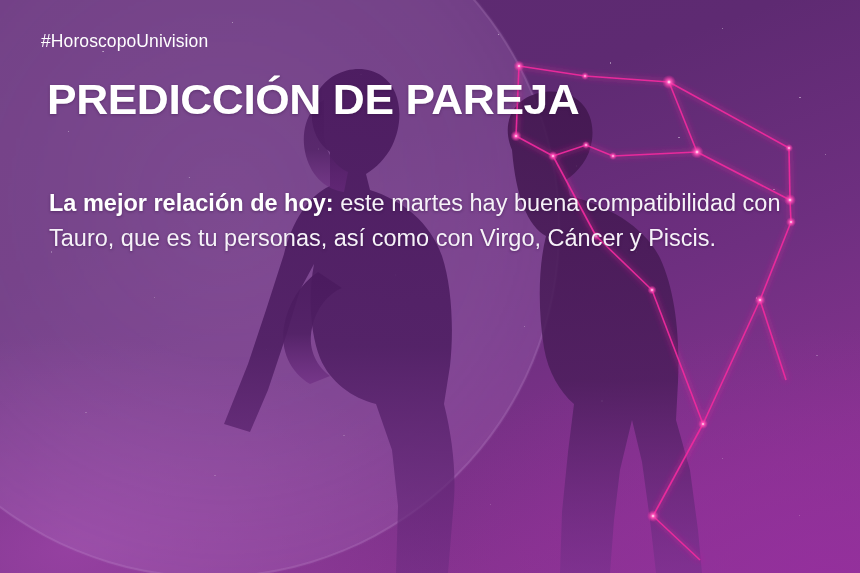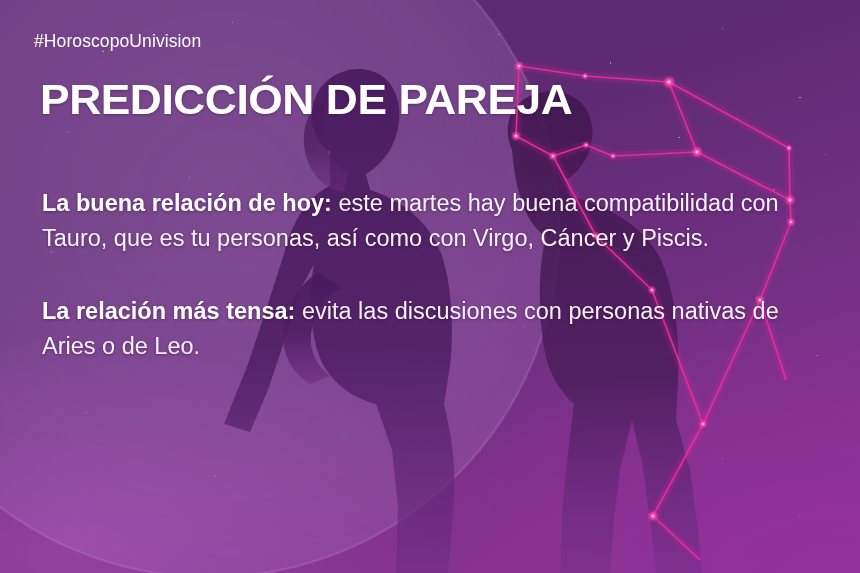--- a/index.html
+++ b/index.html
@@ -79,21 +79,21 @@
 
   
   .silhouettes { position:absolute; inset:0; }
   .silhouettes svg { width:860px; height:573px; display:block; }
 
   
   .constellation { position:absolute; inset:0; }
   .constellation svg { width:860px; height:573px; display:block; overflow:visible; }
 
   
-  .content { position:absolute; inset:0; }
+  .content { position:absolute; inset:0;margin-left:7px; }
 
   .hashtag {
     position:absolute; left:34px; top:31px;
     font-size:17.5px; font-weight:400; letter-spacing:.1px;
     color:#ffffff;
   }
 
   .headline {
     position:absolute; left:40px; top:78px;
     font-size:43px; line-height:1.0;
@@ -261,22 +261,19 @@
 
   <div class="content">
 
     <div class="hashtag">#HoroscopoUnivision</div>
 
     <div class="headline">PREDICCIÓN DE PAREJA</div>
 
     <div class="body">
 
       <p class="para">
-        <b>La buena relación de hoy:</b><span> este martes hay buena compatibilidad con Tauro, que es tu personas, así como con Virgo, Cáncer y Piscis.</span>
+        <b>La mejor relación de hoy:</b><span> este martes hay buena compatibilidad con Tauro, que es tu personas, así como con Virgo, Cáncer y Piscis.</span>
       </p>
 
-      <p class="para">
-        <b>La relación más tensa:</b><span> evita las discusiones con personas nativas de Aries o de Leo.</span>
-      </p>
 
     </div>
   </div>
 </div>
 
 </body></html>

